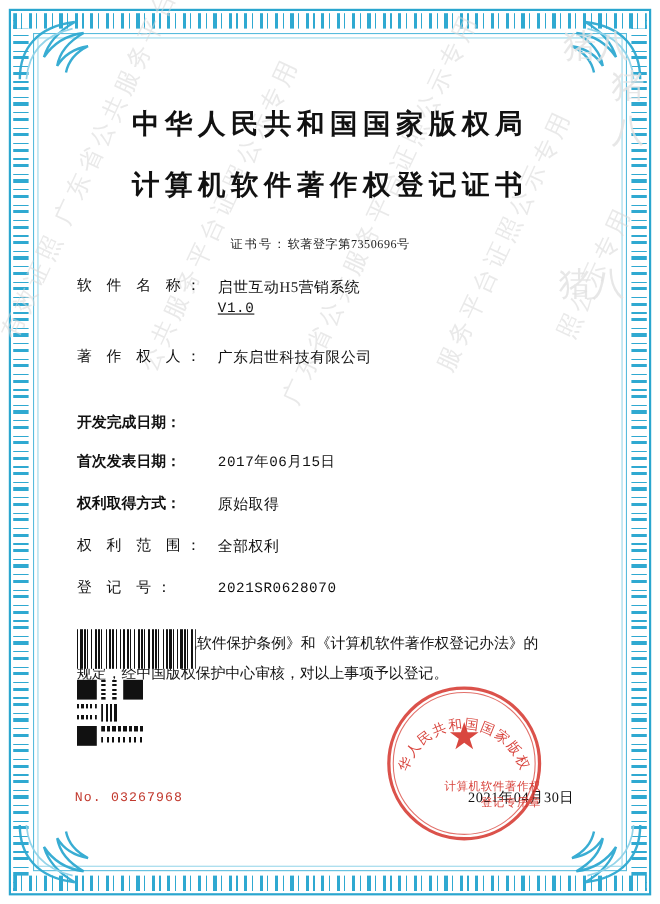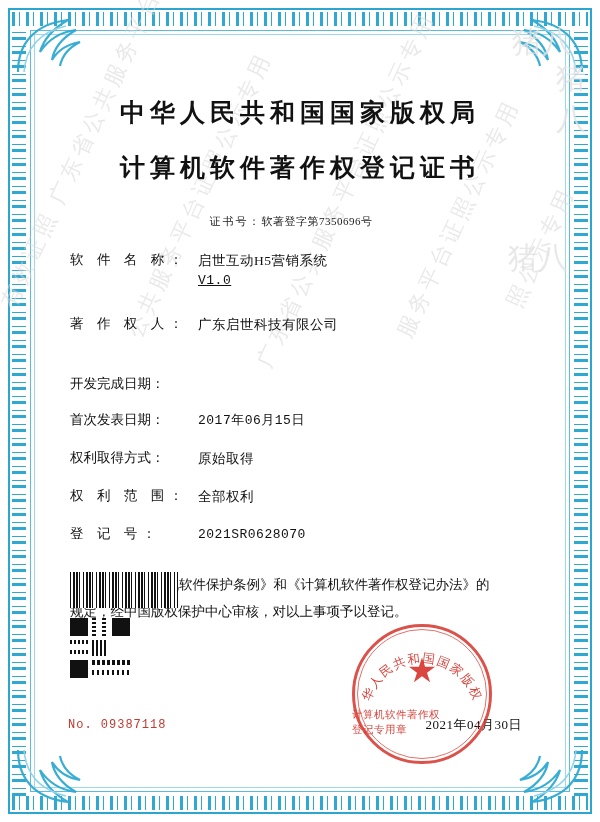--- a/index.html
+++ b/index.html
@@ -144,21 +144,21 @@
     flex:1;
     letter-spacing:.5px;
     line-height:1.5;
     margin-left:20px;
   }
   .field .value .line2{display:block;font-family:"Liberation Mono", monospace;font-size:13px;text-decoration:underline;}
   .block-gap{height:22px;}
 
   .field.tight{margin-top:18px;}
   .field .label.wide{
-    width:108px;flex:0 0 108px;letter-spacing:0;
+    width:108px;flex:0 0 108px;letter-spacing:0;font-weight:bold;
   }
   .mono{font-family:"Liberation Mono", monospace;font-size:13px;letter-spacing:.5px;}
 
   .para{
     margin-top:26px;
     padding:0 22px 0 24px;
     font-size:13.5px;
     line-height:2.0;
     color:#111;
     text-align:justify;
@@ -237,21 +237,21 @@
     position:absolute;
     left:50%;top:30px;
     transform:translateX(-50%);
     color:#d5342c;
     font-size:34px;
     line-height:34px;
     opacity:.9;
   }
   .seal .seal-l1,.seal .seal-l2{
     position:absolute;left:0;right:0;
-    text-align:left;
+    text-align:right;
     font-size:10.5px;
     color:#d5342c;
     letter-spacing:.5px;
     opacity:.92;
   }
   .seal .seal-l1{top:84px;}
   .seal .seal-l2{top:99px;}
   .seal-arc{
     position:absolute;
     left:0;top:0;width:140px;height:140px;
@@ -353,21 +353,21 @@
       <span>规定，经中国版权保护中心审核，对以上事项予以登记。</span>
     </div>
 
   </div>
 
   <div class="codes">
     <div class="barcode"></div>
     <div class="qr"></div>
   </div>
 
-  <div class="docno">No. 09387118</div>
+  <div class="docno">No. 03267968</div>
   <div class="issue-date">2021年04月30日</div>
 
   <div class="seal">
     <div class="ring"></div>
     <div class="ring2"></div>
     <svg class="seal-arc" viewBox="0 0 140 140">
       <defs>
         <path id="arcpath" d="M 18,78 A 54,54 0 0 1 122,78"></path>
       </defs>
       <text>

